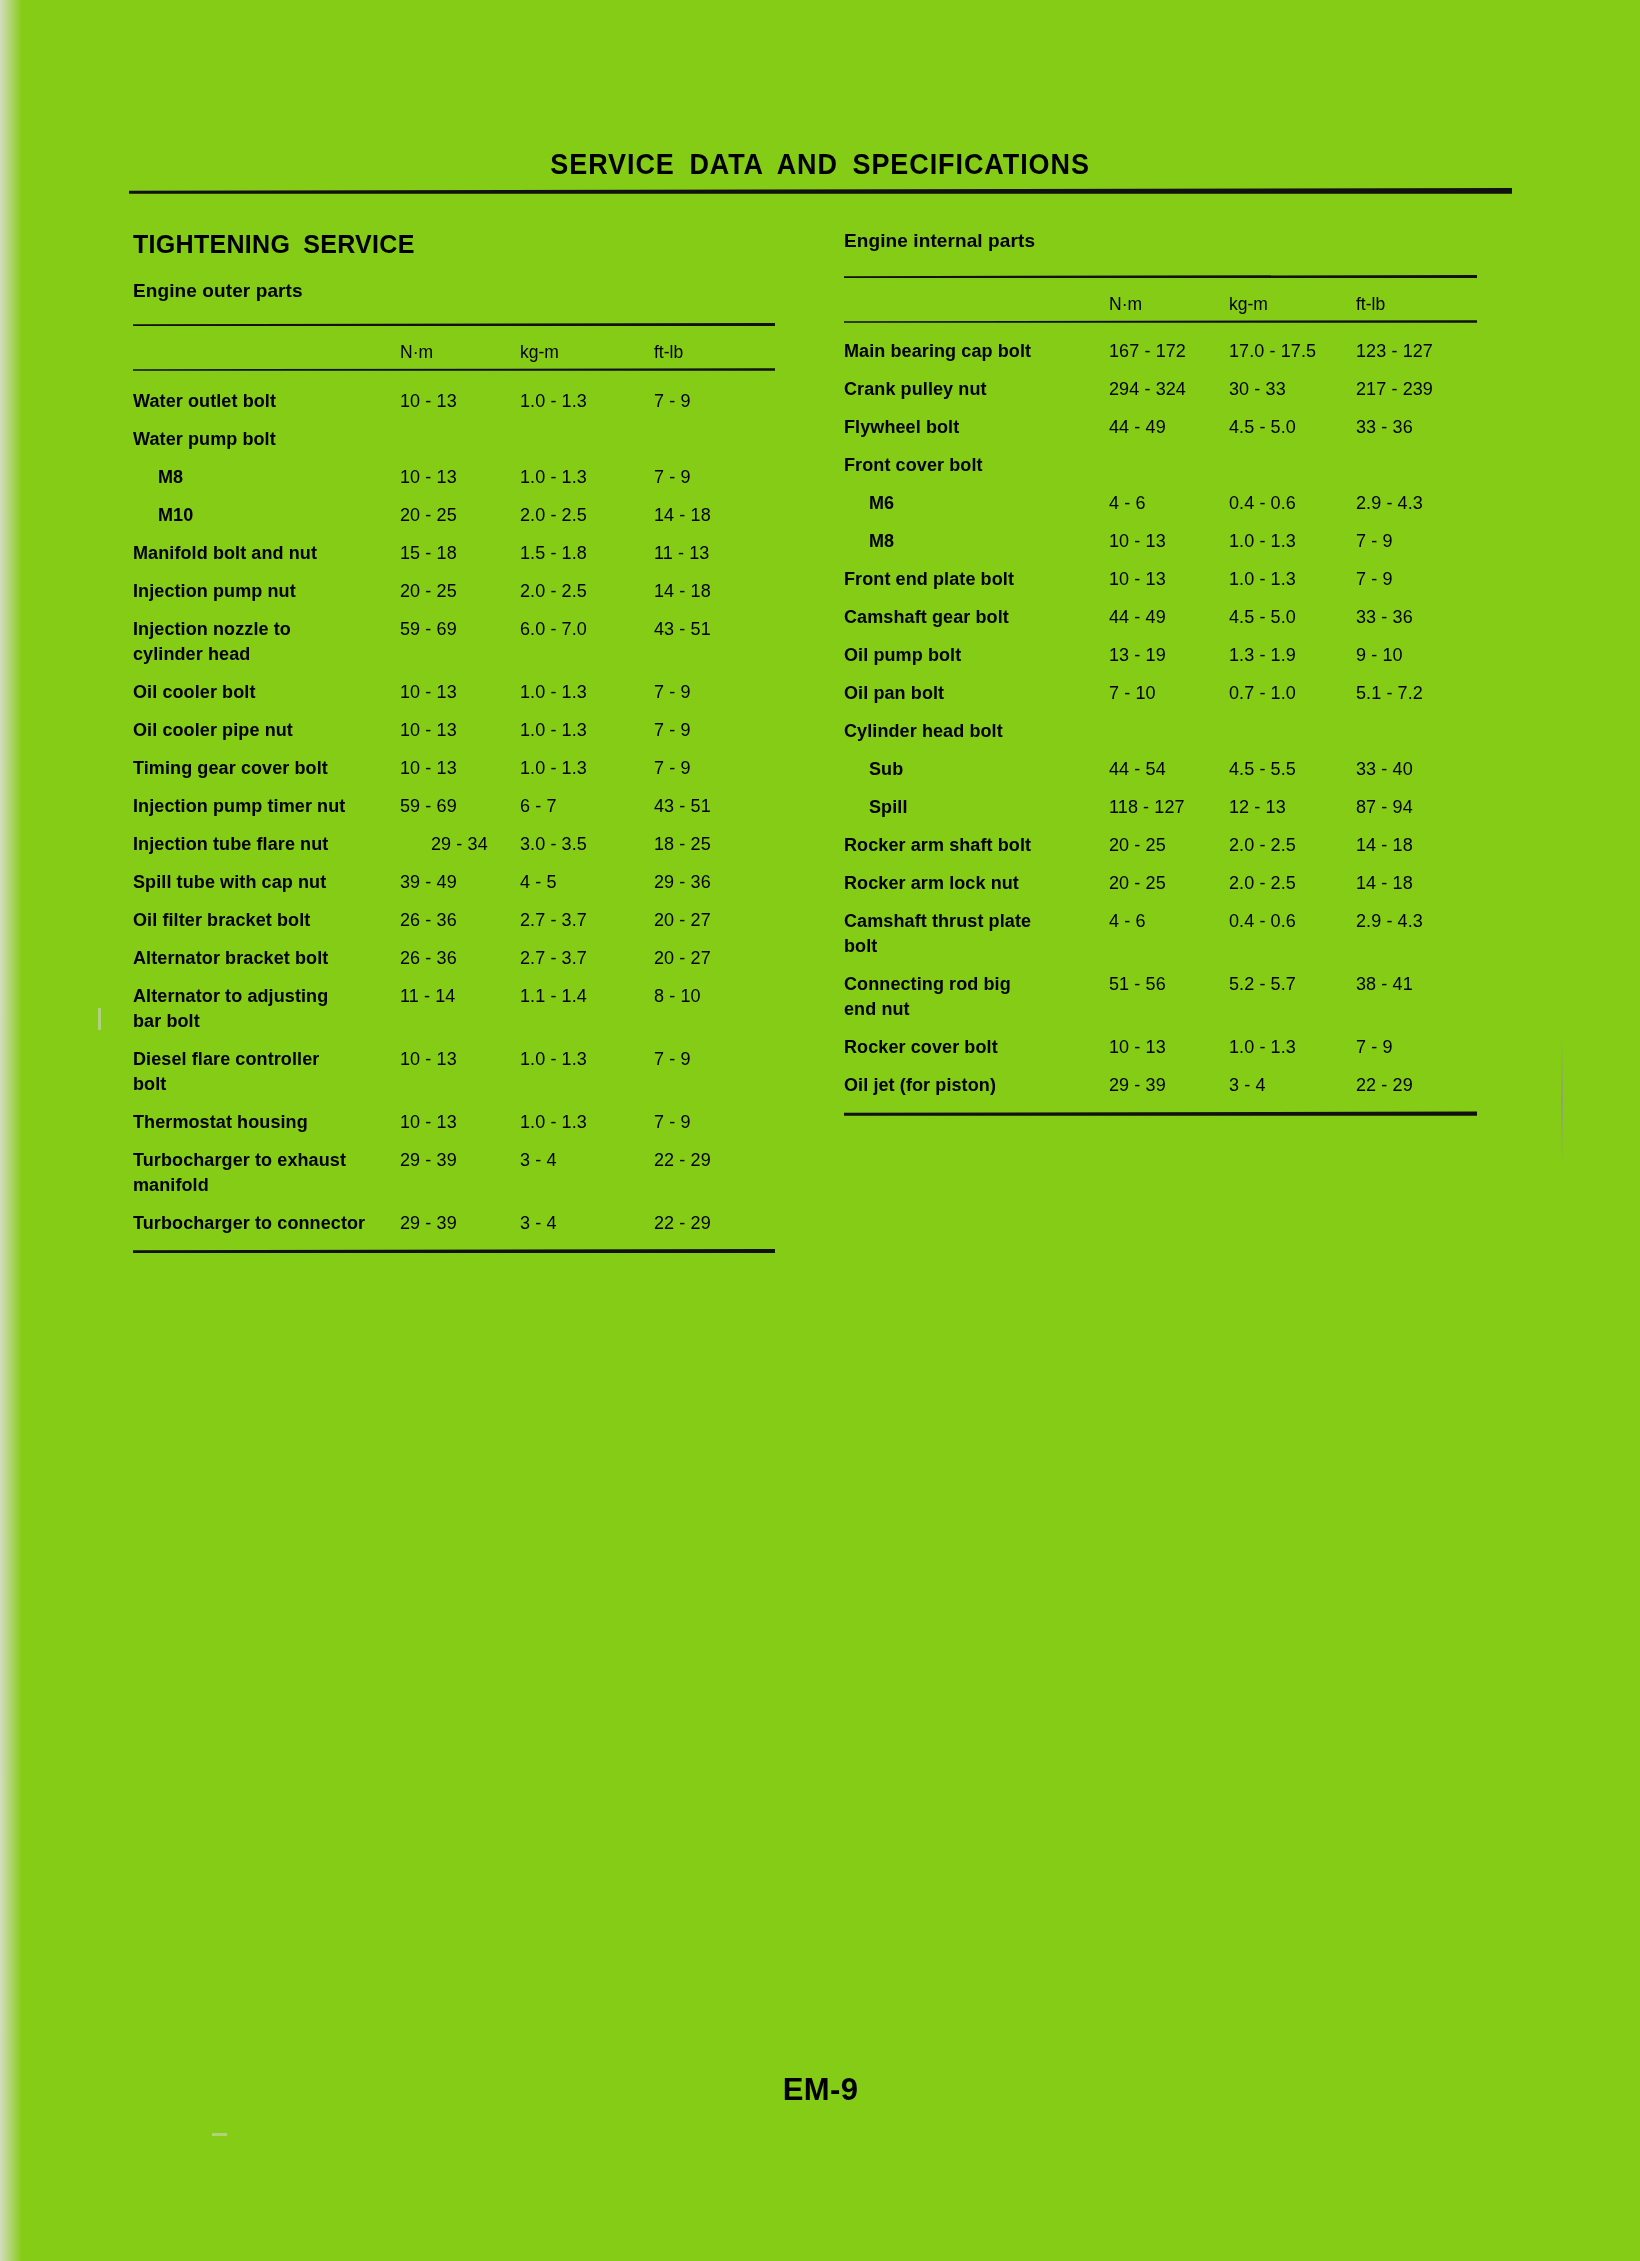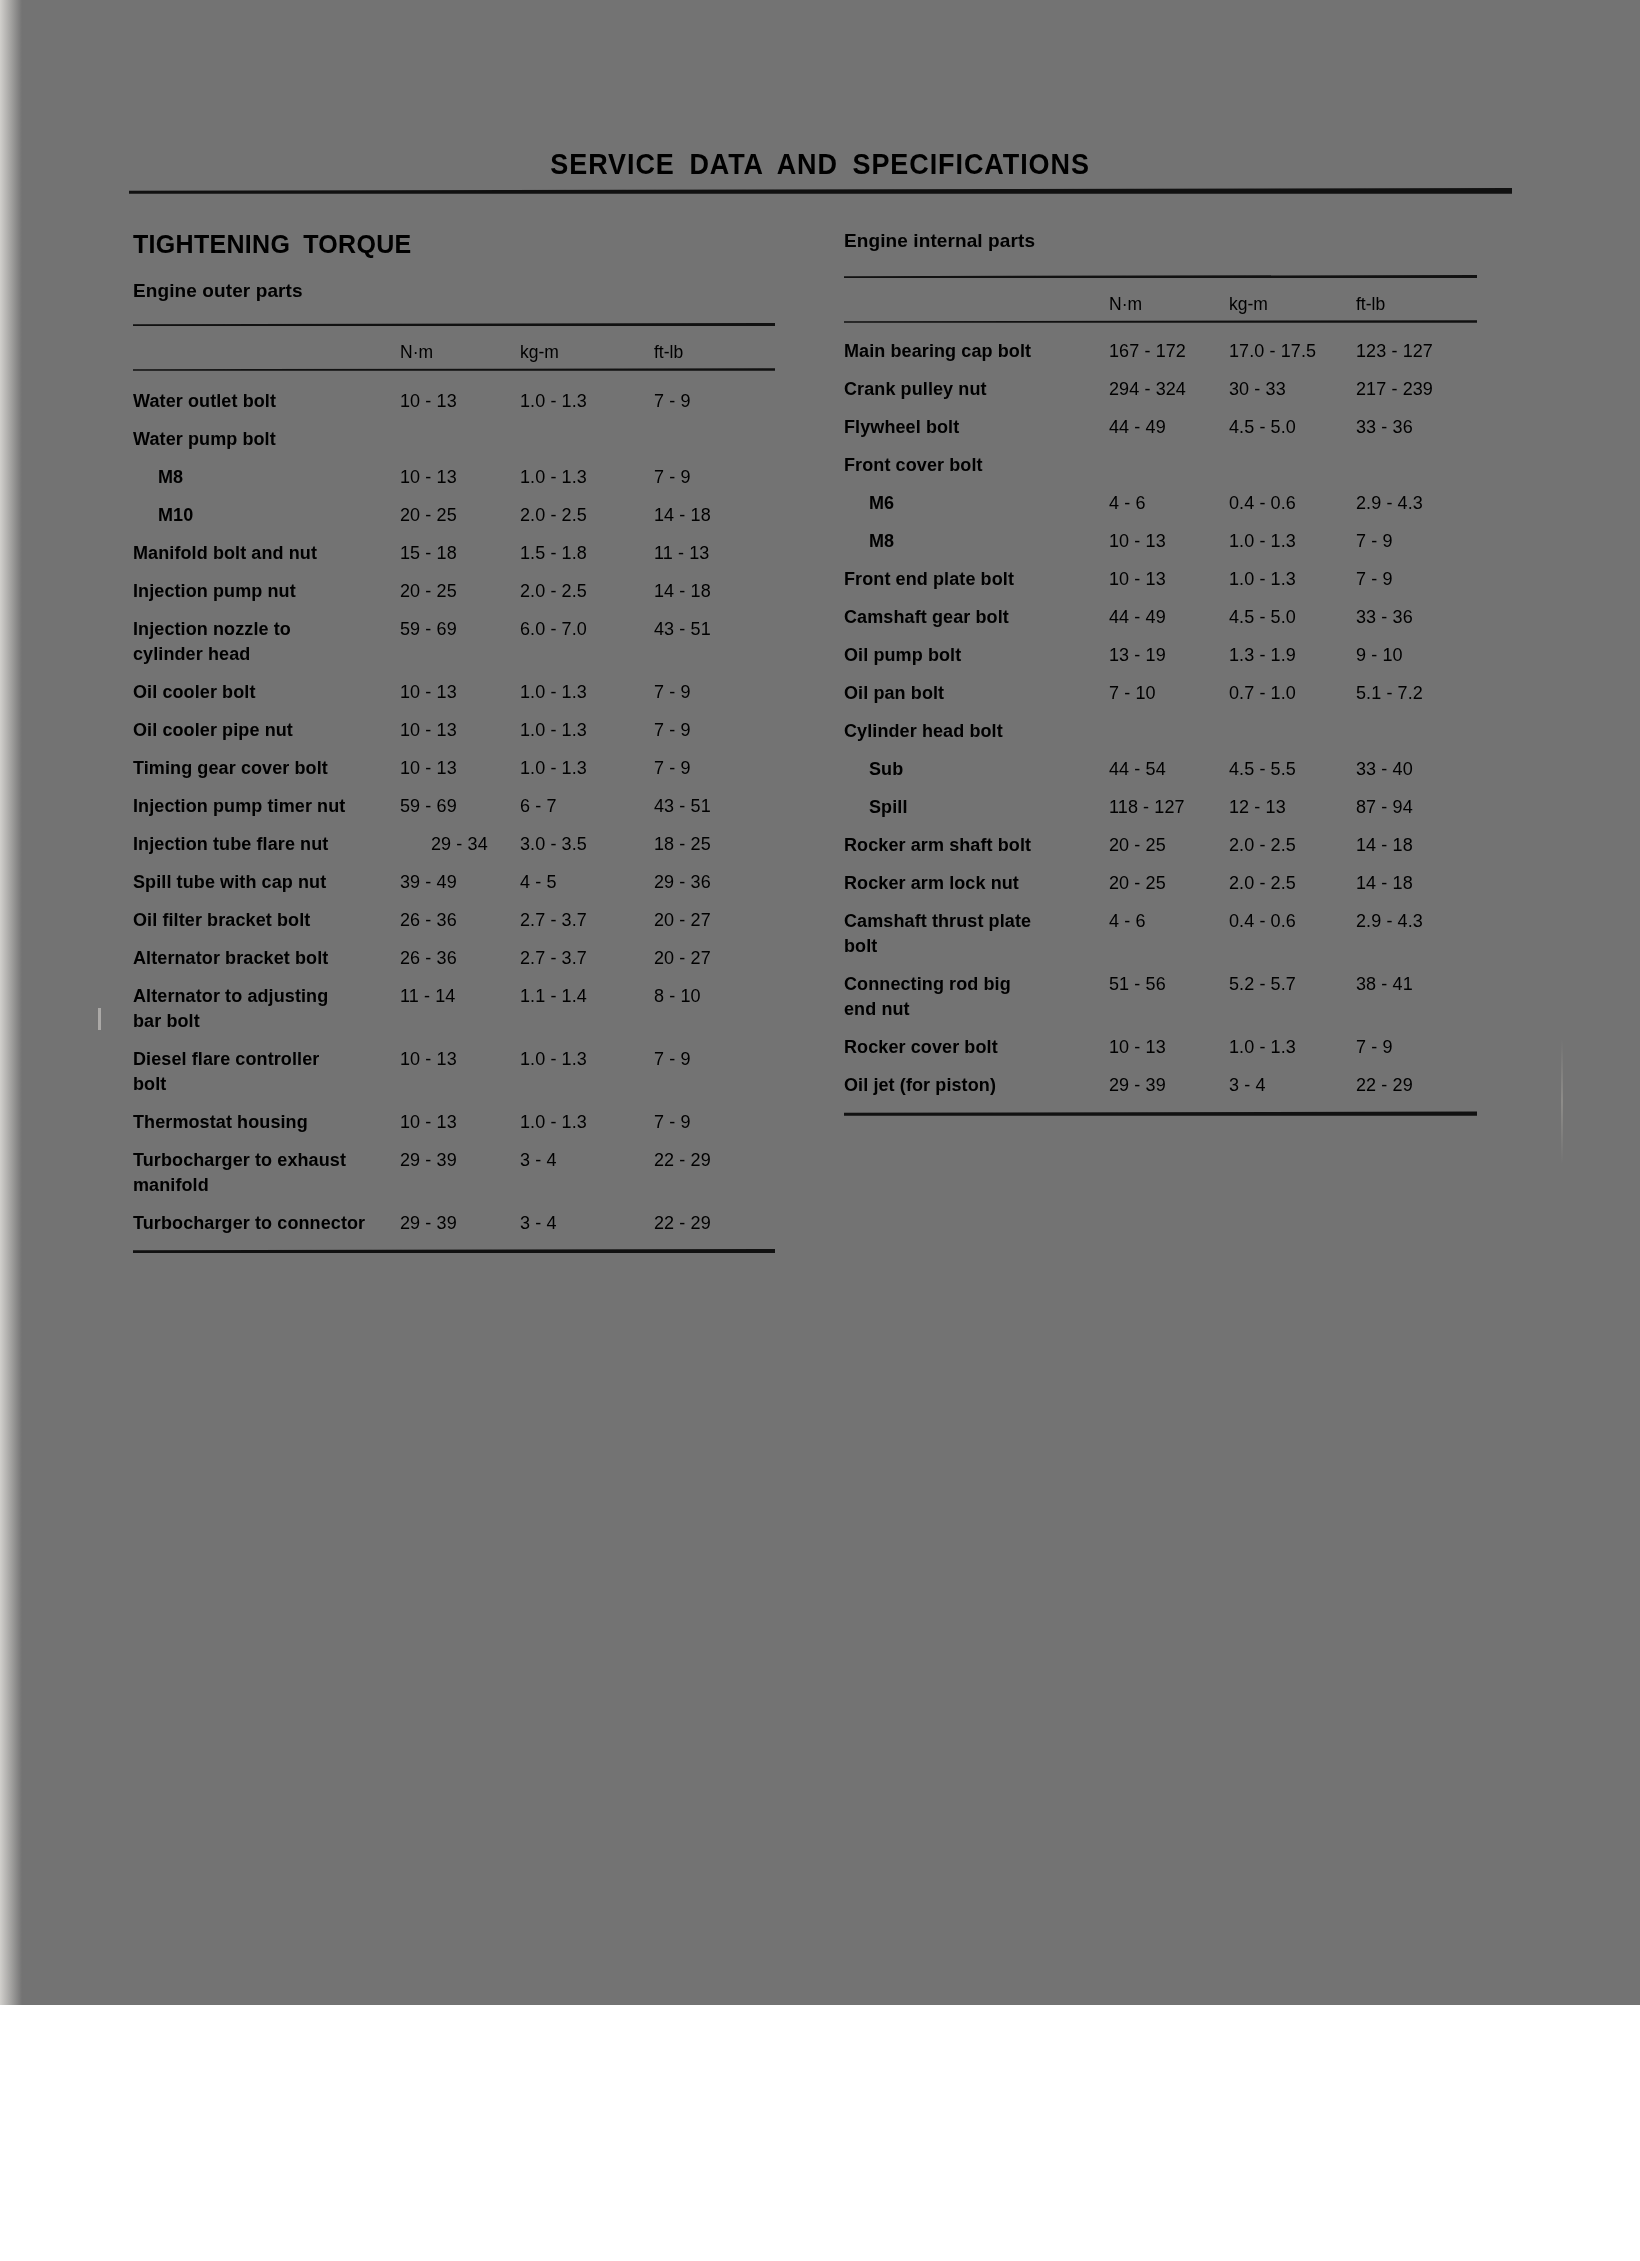--- a/index.html
+++ b/index.html
@@ -7,22 +7,22 @@
     padding: 0;
     background: #ffffff;
   }
   body {
     font-family: "Liberation Sans", sans-serif;
     color: #000000;
   }
   .page {
     position: relative;
     width: 1641px;
-    height: 2005px;
-    background: #737373;
+    height: 2261px;
+    background: #84cc16;
     overflow: hidden;
   }
 
   
   .scan-speck {
     position: absolute;
     background: #d8d6d2;
     opacity: .55;
   }
   .scan-line-right {
@@ -156,21 +156,21 @@
   <div class="scan-edge-left"></div>
   <div class="scan-line-right"></div>
   <div class="scan-speck" style="left:98px;top:1008px;width:2.5px;height:21.7px;"></div>
   <div class="scan-speck" style="left:212px;top:2133px;width:15px;height:2.5px;"></div>
 
   <div class="doc-header">
     <span class="title">SERVICE DATA AND SPECIFICATIONS</span>
   </div>
   <div class="header-rule"></div>
 
-  <div class="h1-title" style="left:133px; top:230px;">TIGHTENING TORQUE</div>
+  <div class="h1-title" style="left:133px; top:230px;">TIGHTENING SERVICE</div>
 
   <div class="h2-title" style="left:133px; top:280px;">Engine outer parts</div>
 
   <div class="spec-table" id="table-left" style="left:133px; top:323px; width:642px;">
     <div class="rule"></div>
     <div class="unit-head">
       <span class="u" style="left:267px;">N·m</span>
       <span class="u" style="left:387px;">kg-m</span>
       <span class="u" style="left:521px;">ft-lb</span>
     </div>

